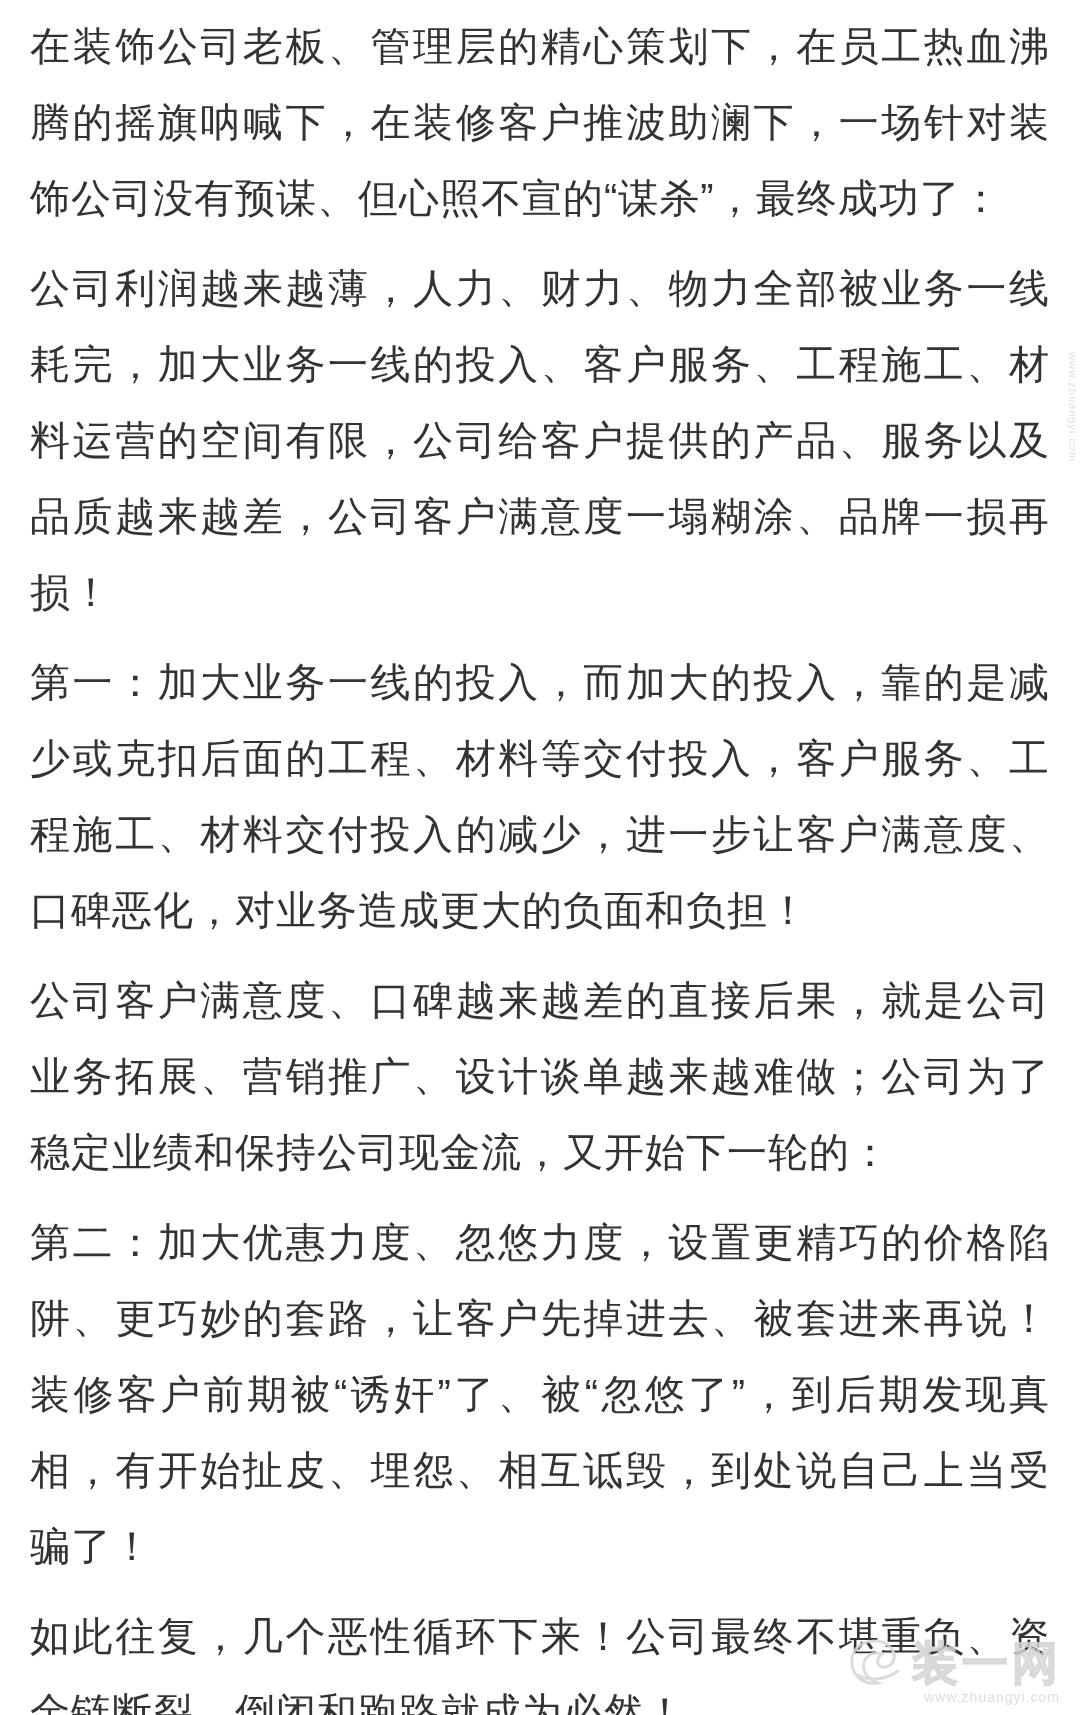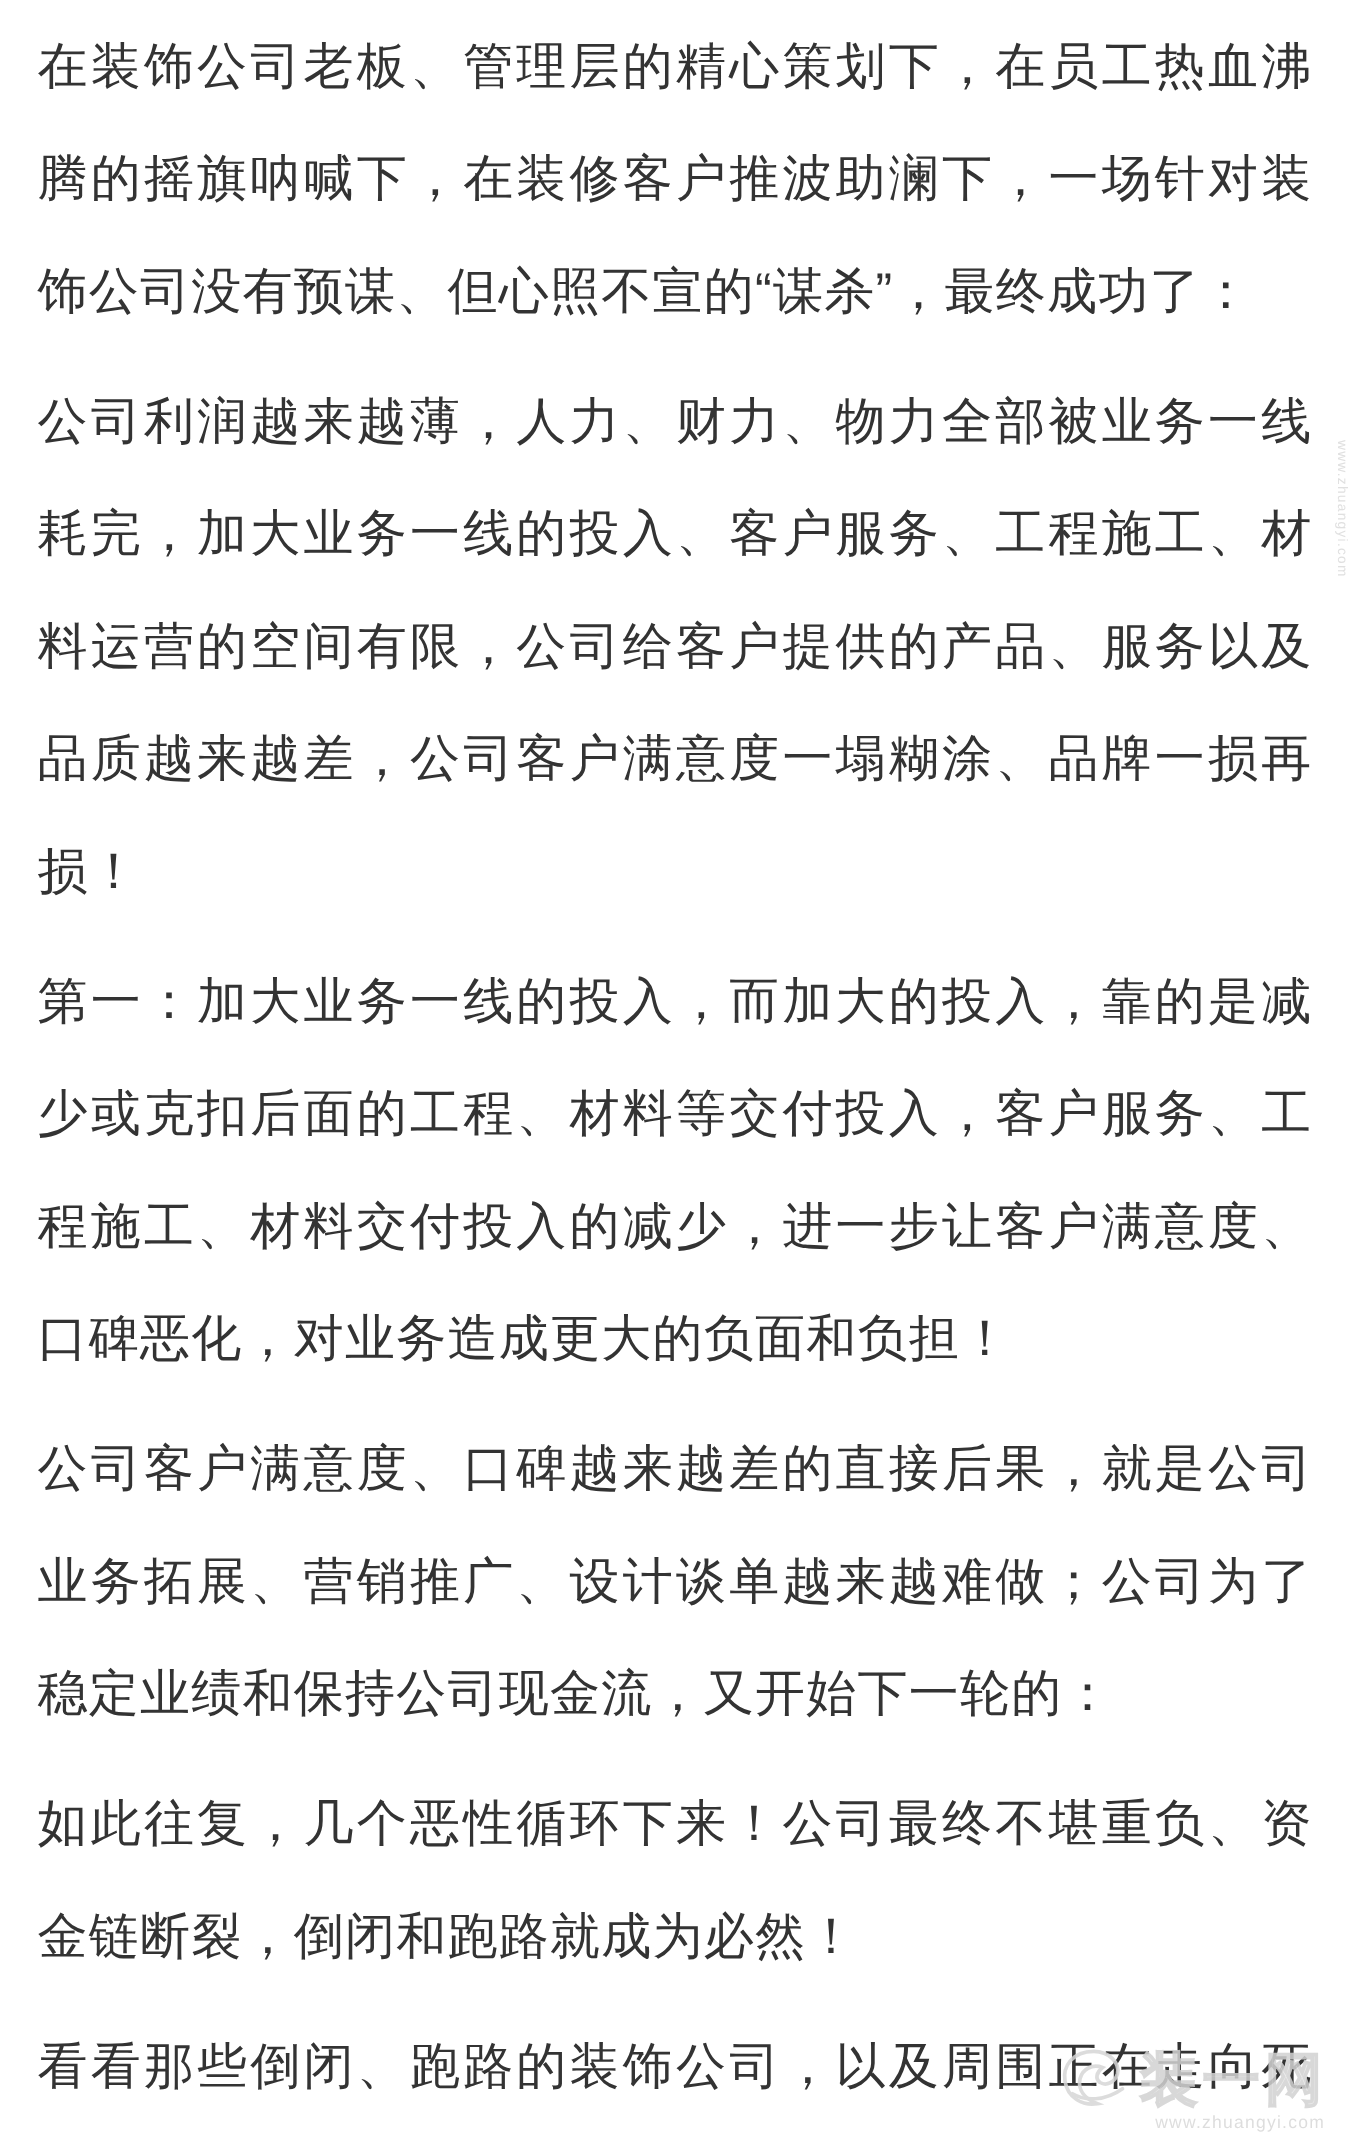--- a/index.html
+++ b/index.html
@@ -14,21 +14,21 @@
     overflow: hidden;
     font-family: "Liberation Sans", "DejaVu Sans", sans-serif;
   }
   .article {
     padding: 8px 30px 0 30px;
     color: #333333;
   }
   .article p {
     margin: 0 0 14px 0;
     font-size: 40px;
-    line-height: 90px;
+    line-height: 76px;
     letter-spacing: 1px;
     text-align: justify;
     text-justify: inter-ideograph;
     color: #333333;
   }
   .watermark {
     position: absolute;
     right: 18px;
     bottom: 10px;
     display: flex;
@@ -70,20 +70,21 @@
   }
 </style>
 </head>
 <body>
 
 <div class="article">
   <p>在装饰公司老板、管理层的精心策划下，在员工热血沸腾的摇旗呐喊下，在装修客户推波助澜下，一场针对装饰公司没有预谋、但心照不宣的“谋杀”，最终成功了：</p>
   <p>公司利润越来越薄，人力、财力、物力全部被业务一线耗完，加大业务一线的投入、客户服务、工程施工、材料运营的空间有限，公司给客户提供的产品、服务以及品质越来越差，公司客户满意度一塌糊涂、品牌一损再损！</p>
   <p>第一：加大业务一线的投入，而加大的投入，靠的是减少或克扣后面的工程、材料等交付投入，客户服务、工程施工、材料交付投入的减少，进一步让客户满意度、口碑恶化，对业务造成更大的负面和负担！</p>
   <p>公司客户满意度、口碑越来越差的直接后果，就是公司业务拓展、营销推广、设计谈单越来越难做；公司为了稳定业绩和保持公司现金流，又开始下一轮的：</p>
+  <p>第二：加大优惠力度、忽悠力度，设置更精巧的价格陷阱、更巧妙的套路，让客户先掉进去、被套进来再说！装修客户前期被“诱奸”了、被“忽悠了”，到后期发现真相，有开始扯皮、埋怨、相互诋毁，到处说自己上当受骗了！</p>
   <p>如此往复，几个恶性循环下来！公司最终不堪重负、资金链断裂，倒闭和跑路就成为必然！</p>
   <p>看看那些倒闭、跑路的装饰公司，以及周围正在走向死亡的装饰公司，哪一个不是如上所说！</p>
 </div>
 
 <div class="side-watermark">www.zhuangyi.com</div>
 
 <div class="watermark">
   <div class="watermark-row">
     <span class="swirl-icon">
       <svg width="62" height="58" viewBox="0 0 62 58">

